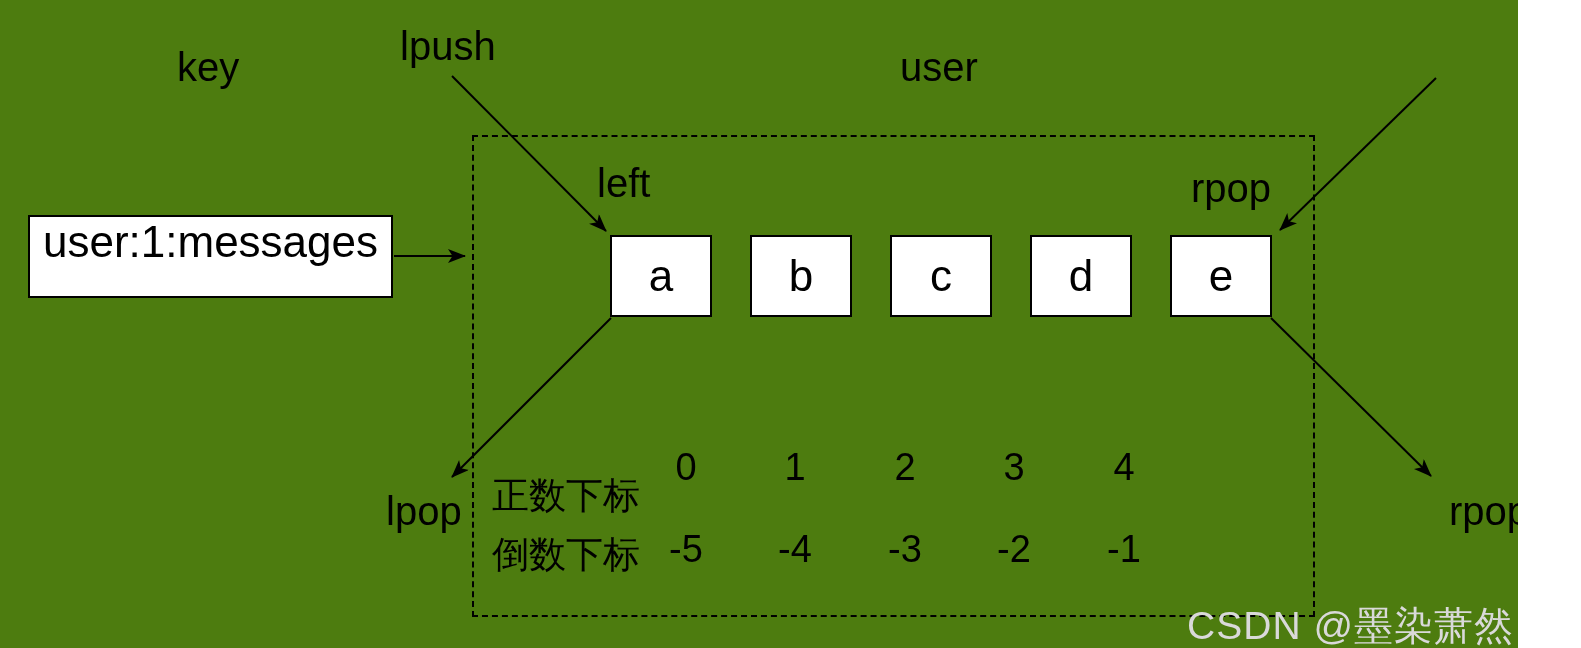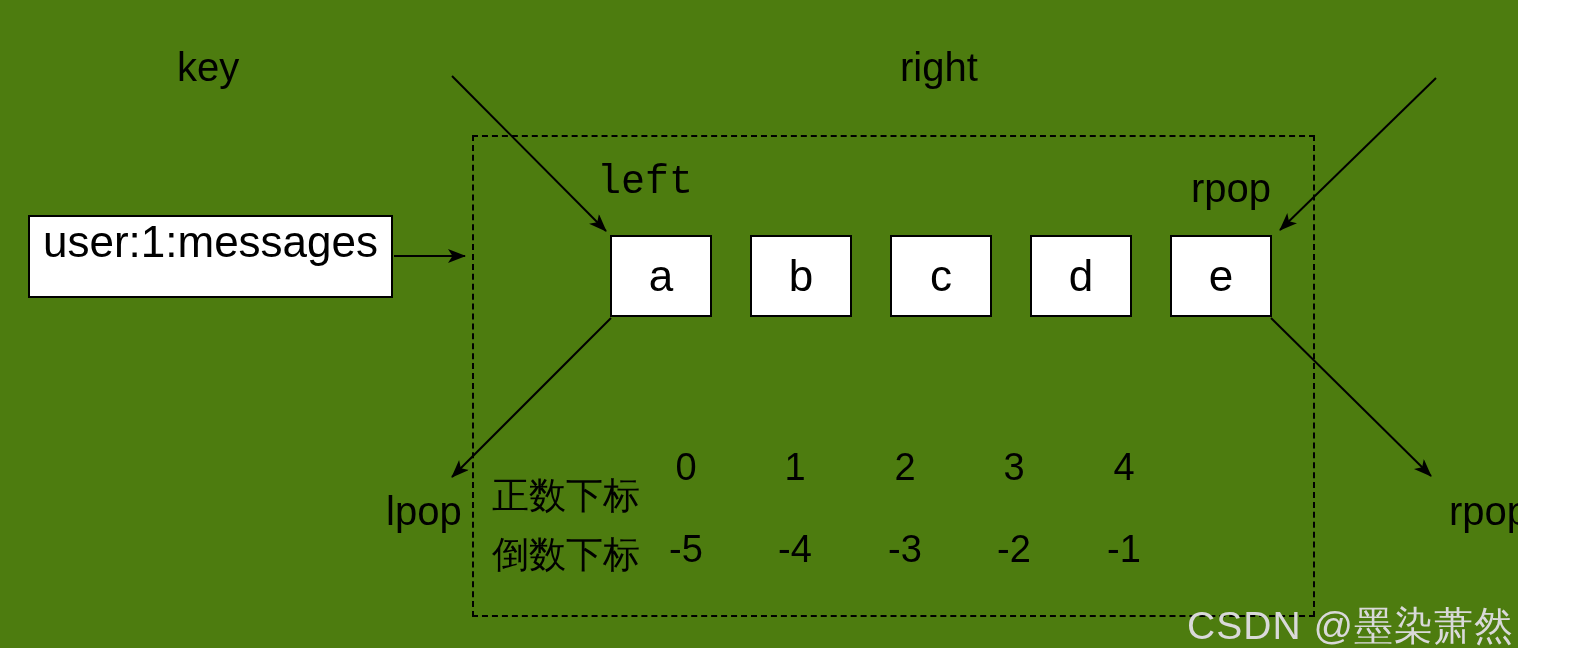--- a/index.html
+++ b/index.html
@@ -83,31 +83,32 @@
     </defs>
     <line x1="394" y1="256" x2="465" y2="256" marker-end="url(#arrowhead)"></line>
     <line x1="452" y1="76" x2="606" y2="231" marker-end="url(#arrowhead)"></line>
     <line x1="1436" y1="78" x2="1280" y2="230" marker-end="url(#arrowhead)"></line>
     <line x1="611" y1="318" x2="452" y2="477" marker-end="url(#arrowhead)"></line>
     <line x1="1271" y1="318" x2="1431" y2="476" marker-end="url(#arrowhead)"></line>
   </svg>
 
   <div class="abs lbl" style="left:177px; top:45px;">key</div>
 
+  <div class="abs lbl" style="left:400px; top:24px;">lpush</div>
 
-  <div class="abs lbl" style="left:900px; top:45px;">right</div>
+  <div class="abs lbl" style="left:900px; top:45px;">user</div>
 
 
   <div class="keybox">
     <span>user:1:messages</span>
   </div>
 
   <div class="dashed-region"></div>
 
-  <div class="abs lbl" style="left:597px; top:161px;font-family:Liberation Mono, monospace;">left</div>
+  <div class="abs lbl" style="left:597px; top:161px;">left</div>
 
   <div class="abs lbl" style="left:1191px; top:166px;">rpop</div>
 
   <div class="cell c0">
     <span>a</span>
   </div>
   <div class="cell c1">
     <span>b</span>
   </div>
   <div class="cell c2">

